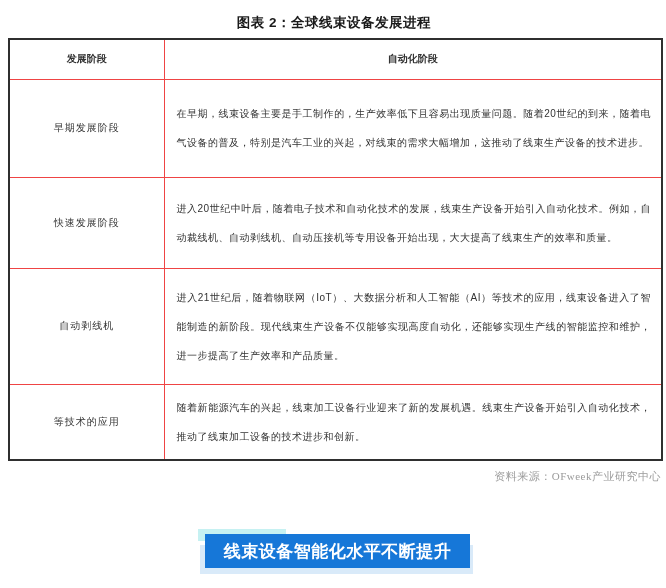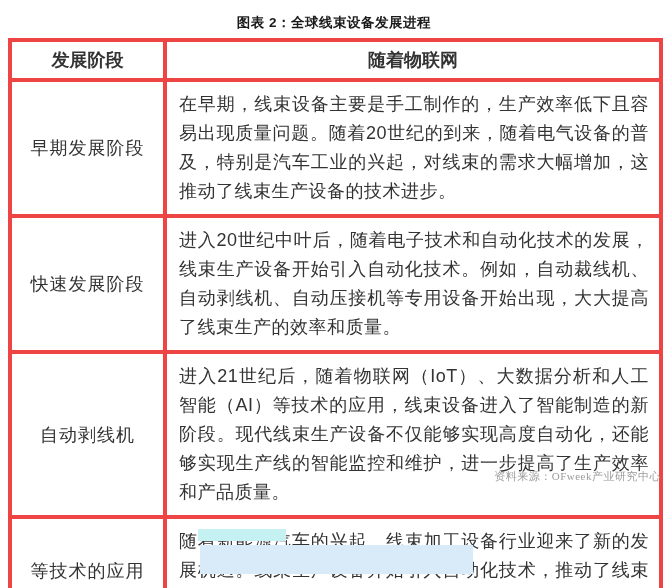--- a/index.html
+++ b/index.html
@@ -27,23 +27,23 @@
     letter-spacing: 0.5px;
   }
   table.dev-table {
     position: absolute;
     left: 8px; top: 38px;
     width: 655px;
     border-collapse: collapse;
     table-layout: fixed;
   }
   table.dev-table td, table.dev-table th {
-    border: 4px solid #ef4444;
+    border: 1px solid #ef4444;
     color: #333333;
-    font-size: 18px;
+    font-size: 10px;
     vertical-align: middle;
   }
   table.dev-table { border: 2px solid #2f2f2f; }
   th.col-stage-h, th.col-desc-h {
     height: 40px;
     font-weight: bold;
     text-align: center;
     color: #222222;
   }
   td.cell-stage {
@@ -109,21 +109,21 @@
   <div class="doc-title">图表 2：全球线束设备发展进程</div>
 
   <table class="dev-table">
     <colgroup>
       <col style="width:155px">
       <col>
     </colgroup>
     <thead>
       <tr>
         <th class="col-stage-h">发展阶段</th>
-        <th class="col-desc-h">随着物联网</th>
+        <th class="col-desc-h">自动化阶段</th>
       </tr>
     </thead>
     <tbody>
       <tr class="row-1">
         <td class="cell-stage">早期发展阶段</td>
         <td class="cell-desc">在早期，线束设备主要是手工制作的，生产效率低下且容易出现质量问题。随着20世纪的到来，随着电气设备的普及，特别是汽车工业的兴起，对线束的需求大幅增加，这推动了线束生产设备的技术进步。</td>
       </tr>
       <tr class="row-2">
         <td class="cell-stage">快速发展阶段</td>
         <td class="cell-desc">进入20世纪中叶后，随着电子技术和自动化技术的发展，线束生产设备开始引入自动化技术。例如，自动裁线机、自动剥线机、自动压接机等专用设备开始出现，大大提高了线束生产的效率和质量。</td>
@@ -136,14 +136,17 @@
         <td class="cell-stage">等技术的应用</td>
         <td class="cell-desc">随着新能源汽车的兴起，线束加工设备行业迎来了新的发展机遇。线束生产设备开始引入自动化技术，推动了线束加工设备的技术进步和创新。</td>
       </tr>
     </tbody>
   </table>
 
   <div class="source-line">资料来源：OFweek产业研究中心</div>
 
   <div class="banner-accent"></div>
   <div class="banner-shadow"></div>
+  <div class="section-banner">
+    <span class="banner-label">线束设备智能化水平不断提升</span>
+  </div>
 
 </div>
 
 </body></html>

